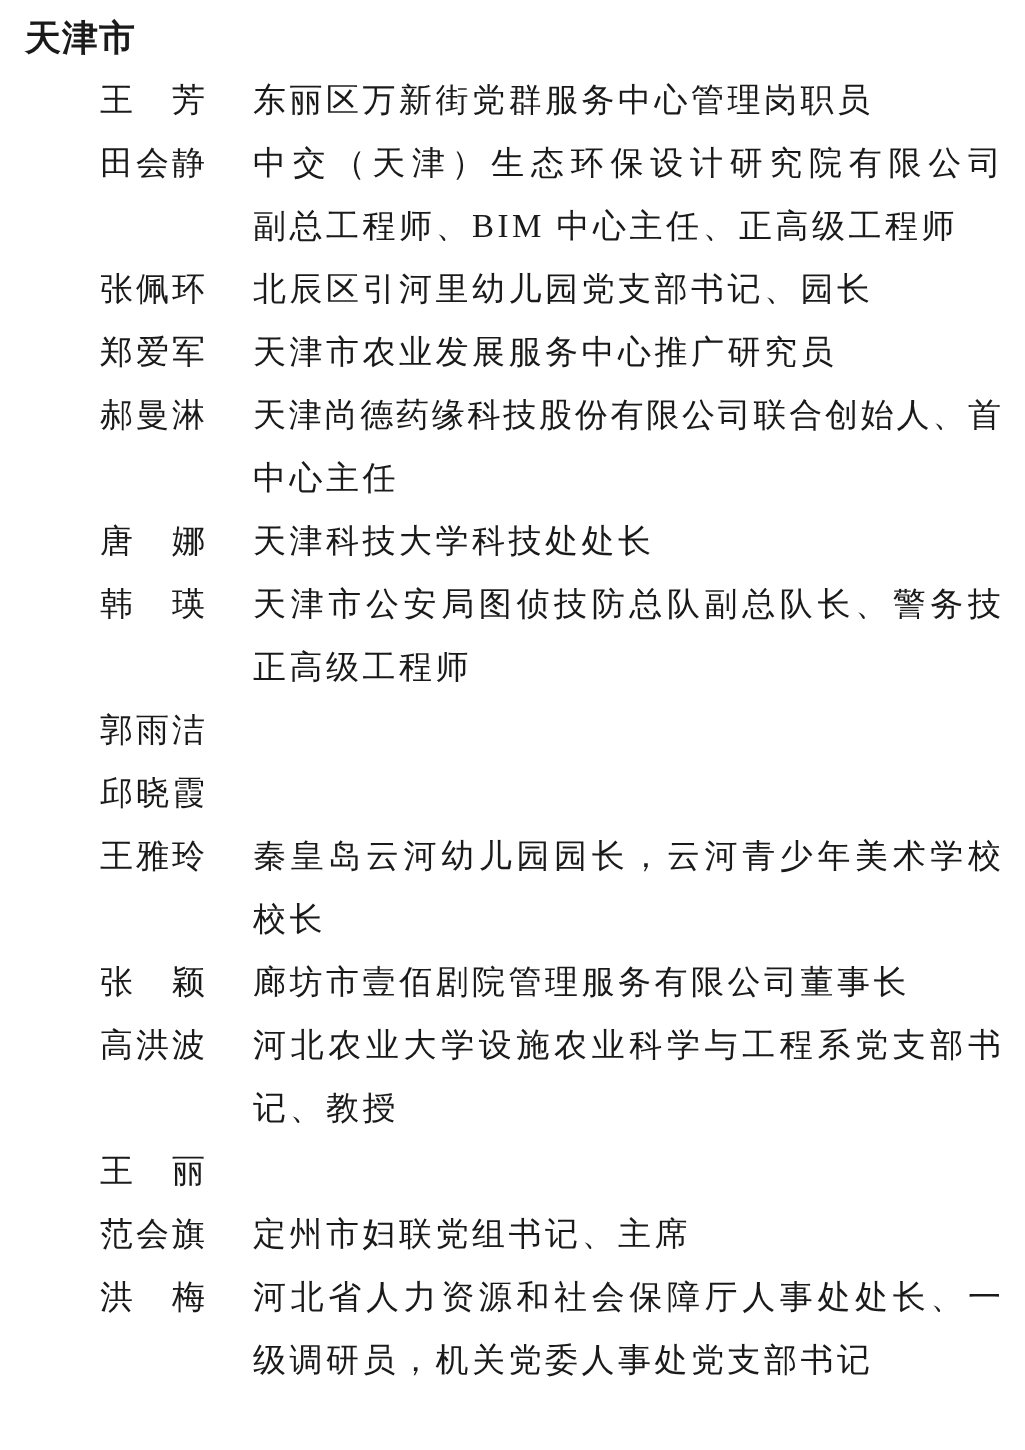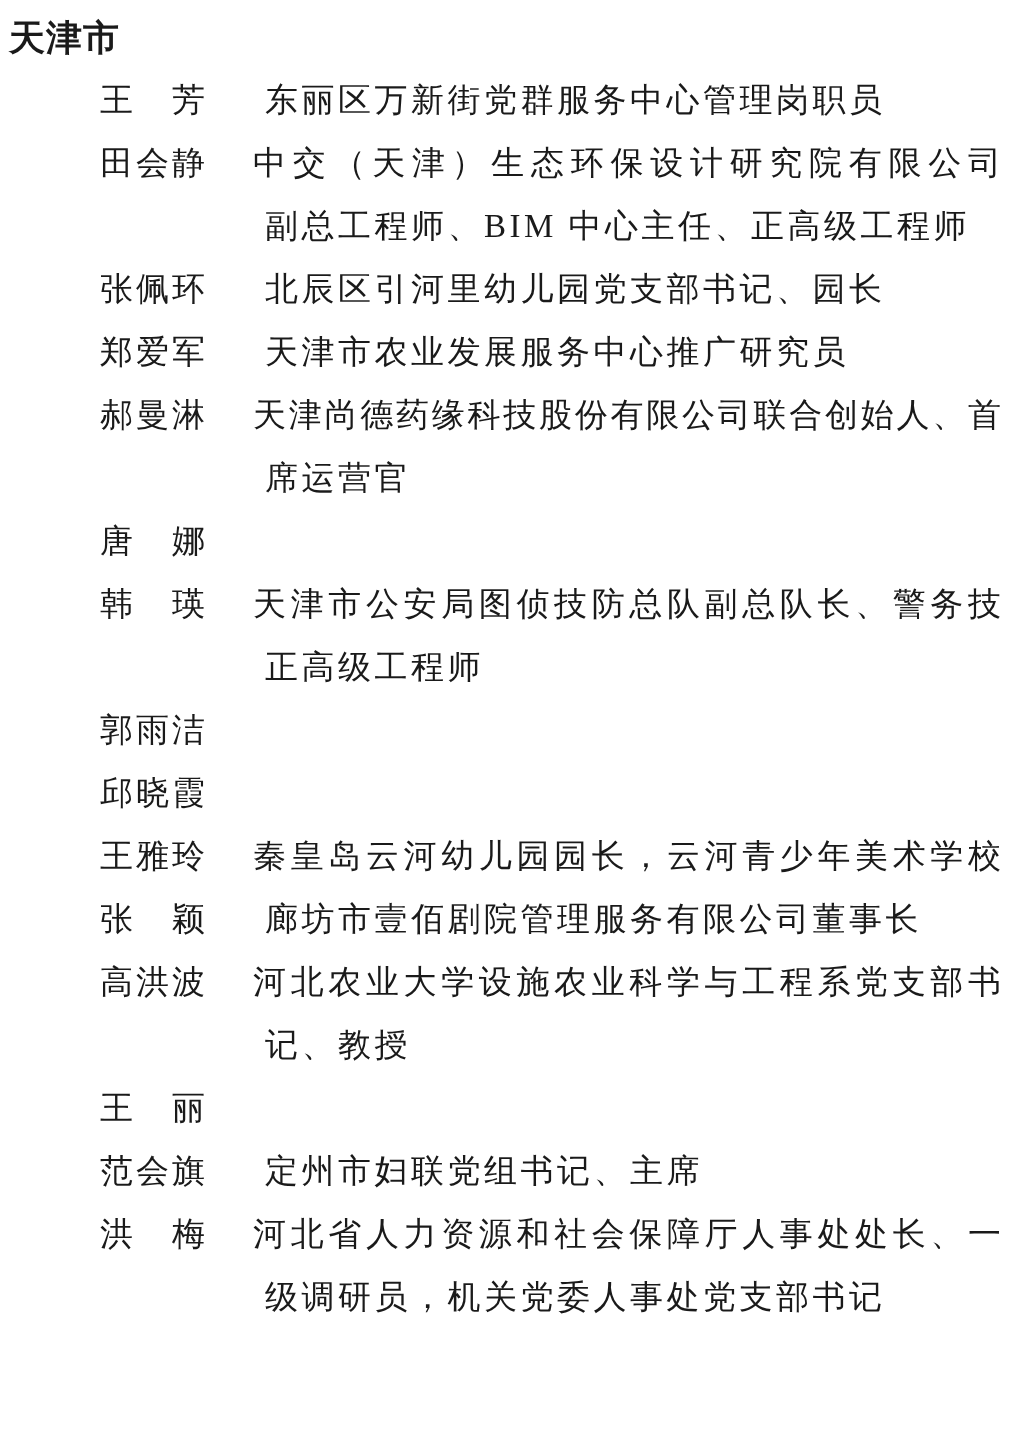--- a/index.html
+++ b/index.html
@@ -14,21 +14,21 @@
     color: #1a1a1a;
     font-family: "Liberation Serif", serif;
   }
   .page {
     padding-top: 6px;
     width: 1025px;
   }
   .heading {
     height: 63px;
     line-height: 63px;
-    padding-left: 9px;
+    padding-left: 25px;
     font-family: "Liberation Sans", sans-serif;
     font-weight: 700;
     font-size: 36px;
     letter-spacing: 1px;
     white-space: nowrap;
   }
   .entry {
     display: flex;
     align-items: flex-start;
   }
@@ -47,21 +47,20 @@
     flex: 0 0 748px;
   }
   .tline {
     height: 63px;
     line-height: 63px;
     font-size: 33px;
     white-space: nowrap;
   }
   .tline.last {
     letter-spacing: 3.5px;
-    margin-left: 12px;
   }
   
   .jchars {
     display: flex;
     justify-content: space-between;
   }
   .jchars span {
     display: block;
     flex: 0 0 auto;
   }
@@ -162,30 +161,33 @@
             <span>公</span>
             <span>司</span>
             <span>联</span>
             <span>合</span>
             <span>创</span>
             <span>始</span>
             <span>人</span>
             <span>、</span>
             <span>首</span>
           </div>
-        <div class="tline last">席运营官</div>
+        <div class="tline last">中心主任</div>
       </div>
     </div>
 
     <div class="entry">
       <div class="name jchars">
           <span>唐</span>
           <span>　</span>
           <span>娜</span>
         </div>
+      <div class="titles">
+        <div class="tline last">天津科技大学科技处处长</div>
+      </div>
     </div>
 
     <div class="entry">
       <div class="name jchars">
           <span>韩</span>
           <span>　</span>
           <span>瑛</span>
         </div>
       <div class="titles">
         <div class="tline fill jchars">
@@ -255,20 +257,21 @@
             <span>云</span>
             <span>河</span>
             <span>青</span>
             <span>少</span>
             <span>年</span>
             <span>美</span>
             <span>术</span>
             <span>学</span>
             <span>校</span>
           </div>
+        <div class="tline last">校长</div>
       </div>
     </div>
 
     <div class="entry">
       <div class="name jchars">
           <span>张</span>
           <span>　</span>
           <span>颖</span>
         </div>
       <div class="titles">

